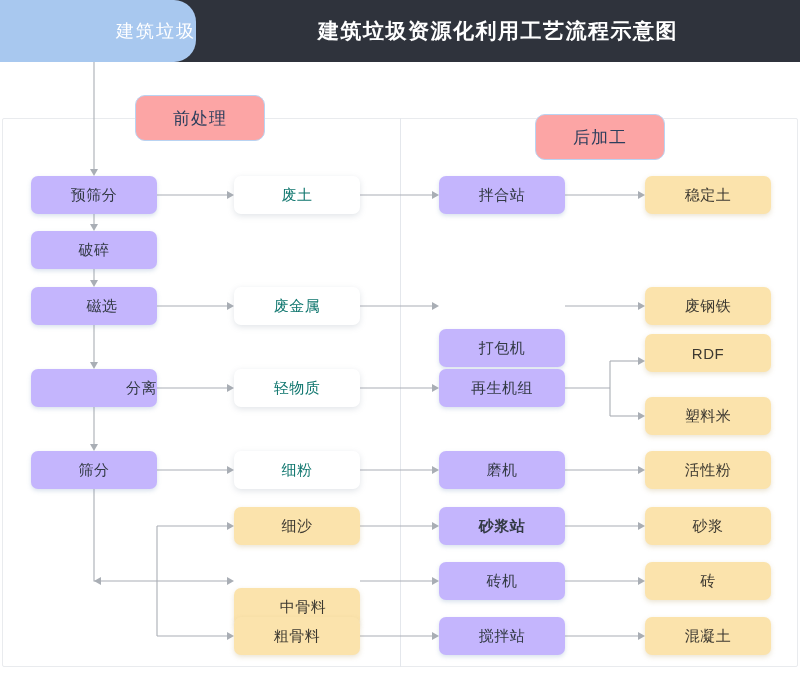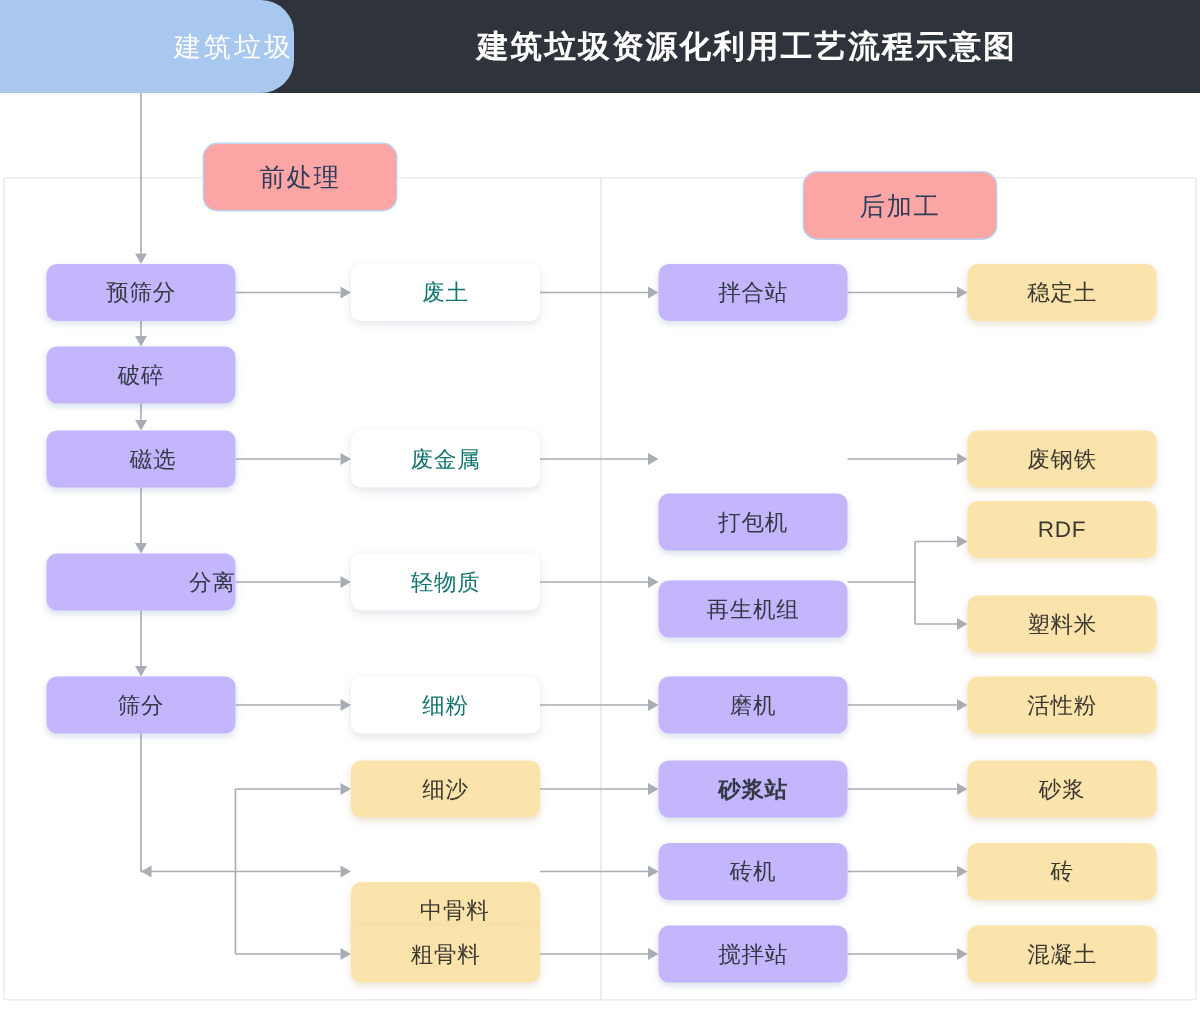--- a/index.html
+++ b/index.html
@@ -210,21 +210,21 @@
       </div>
       <div class="node yellow" style="left: 234px; top: 617px;">
         <span>粗骨料</span>
       </div>
       <div class="node blue" style="left: 439px; top: 176px;">
         <span>拌合站</span>
       </div>
       <div class="node blue" style="left: 439px; top: 287px; margin-top: 42px;">
         <span>打包机</span>
       </div>
-      <div class="node blue" style="left: 439px; top: 369px; margin-top: 18px;">
+      <div class="node blue" style="left: 439px; top: 369px;">
         <span>再生机组</span>
       </div>
       <div class="node blue" style="left: 439px; top: 451px;">
         <span>磨机</span>
       </div>
       <div class="node blue" style="left: 439px; top: 507px; font-weight: bold;">
         <span>砂浆站</span>
       </div>
       <div class="node blue" style="left: 439px; top: 562px;">
         <span>砖机</span>

